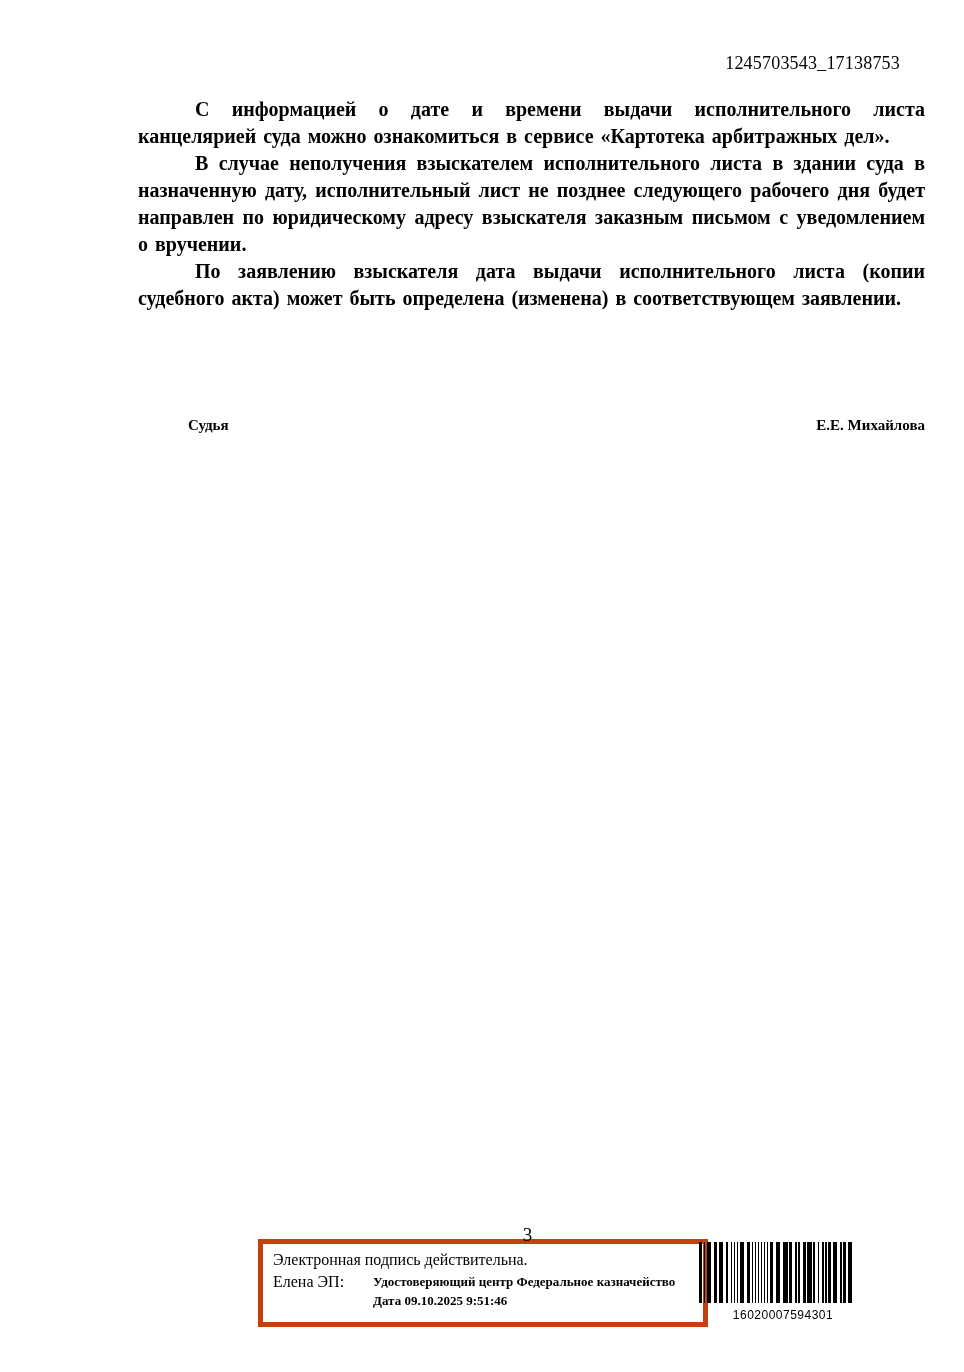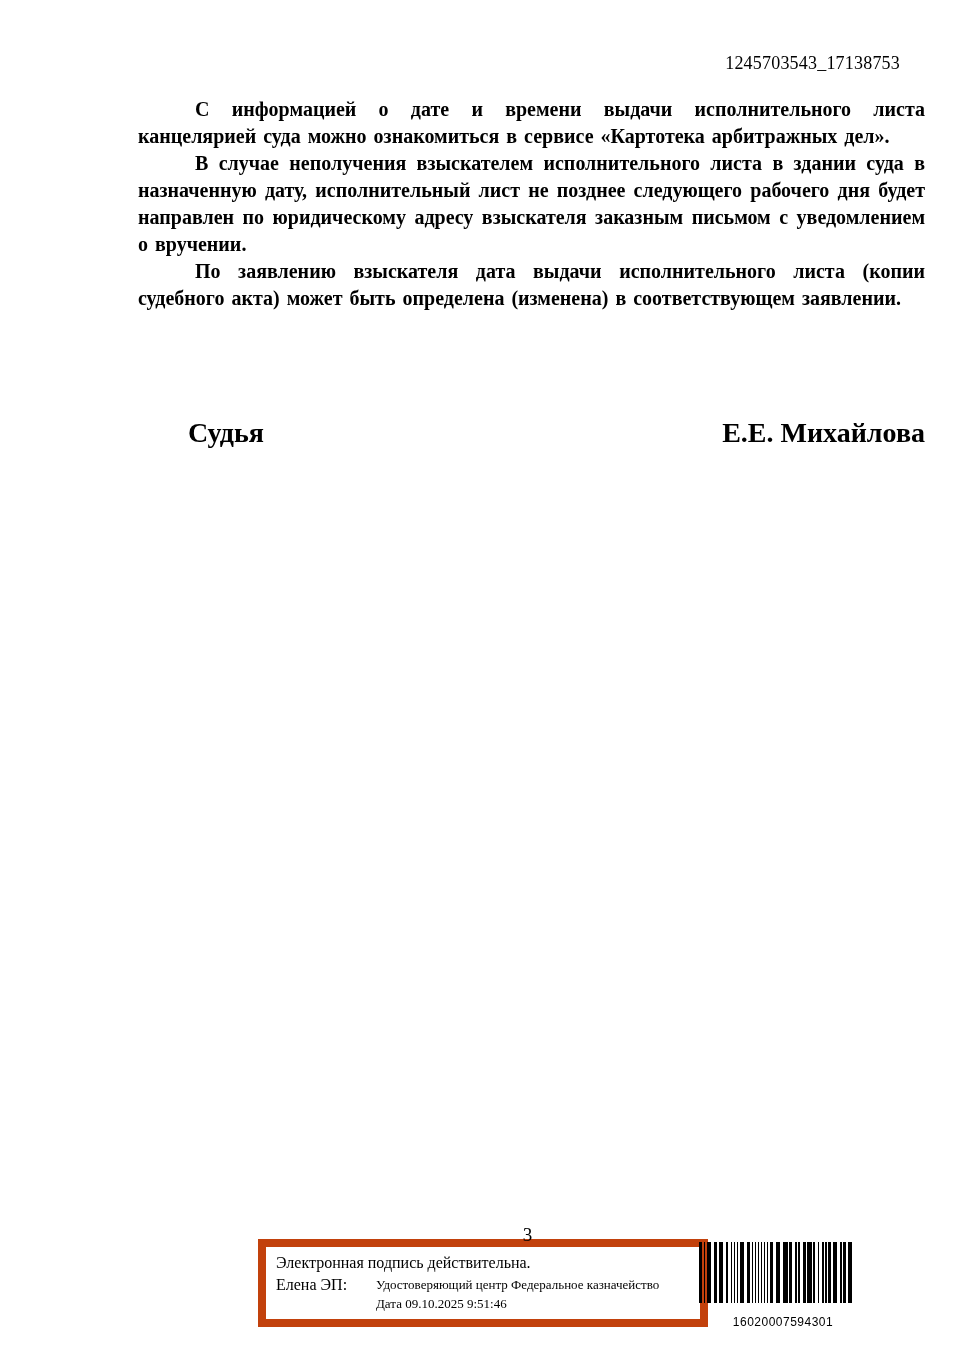--- a/index.html
+++ b/index.html
@@ -46,21 +46,21 @@
 
   
   .signature {
     position: absolute;
     left: 138px;
     top: 417px;
     width: 787px;
     display: flex;
     justify-content: space-between;
     font-weight: bold;
-    font-size: 28px;
+    font-size: 15px;
   }
   .signature .sig-title { margin-left: 50px; }
 
   
   .page-number {
     position: absolute;
     top: 1224px;
     left: 440px;
     width: 175px;
     text-align: center;
@@ -68,21 +68,21 @@
     z-index: 3;
   }
 
   
   .stamp {
     position: absolute;
     left: 258px;
     top: 1239px;
     width: 450px;
     height: 88px;
-    border: 8px solid #c2410c;
+    border: 5px solid #c2410c;
     box-sizing: border-box;
     padding: 6px 0 8px 10px;
     z-index: 1;
     background: transparent;
   }
   .stamp-status {
     font-size: 16px;
     line-height: 19px;
     white-space: nowrap;
   }
@@ -93,21 +93,21 @@
   .stamp-label {
     font-size: 16px;
     line-height: 19px;
     flex: 0 0 100px;
     white-space: nowrap;
   }
   .stamp-details {
     font-size: 13px;
     line-height: 19px;
   }
-  .stamp-details div { white-space: nowrap; }
+  .stamp-details div { white-space: nowrap; font-weight: bold; }
 
   
   .barcode {
     position: absolute;
     left: 699px;
     top: 1242px;
     z-index: 2;
   }
   .barcode-bars {
     display: flex;
@@ -120,21 +120,21 @@
     background: #000000;
     height: 100%;
     flex: 0 0 auto;
   }
   .barcode-number {
     width: 168px;
     text-align: center;
     font-family: "Liberation Sans", sans-serif;
     font-size: 12px;
     letter-spacing: 0.5px;
-    margin-top: 12px;
+    margin-top: 5px;
   }
 </style>
 </head>
 <body>
 
 <div class="doc-number">1245703543_17138753</div>
 
 <div class="content">
   <p>С информацией о дате и времени выдачи исполнительного листа канцелярией суда можно ознакомиться в сервисе «Картотека арбитражных дел».</p>
   <p>В случае неполучения  взыскателем исполнительного листа в здании суда в назначенную дату, исполнительный лист не позднее следующего рабочего дня будет направлен по юридическому адресу взыскателя заказным письмом с уведомлением о вручении.</p>

